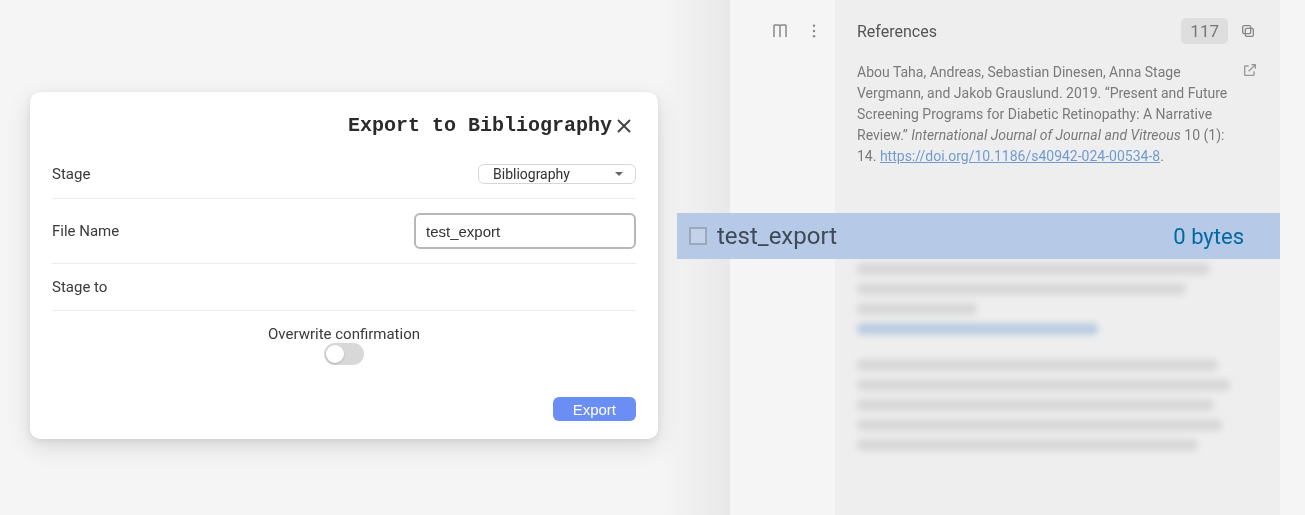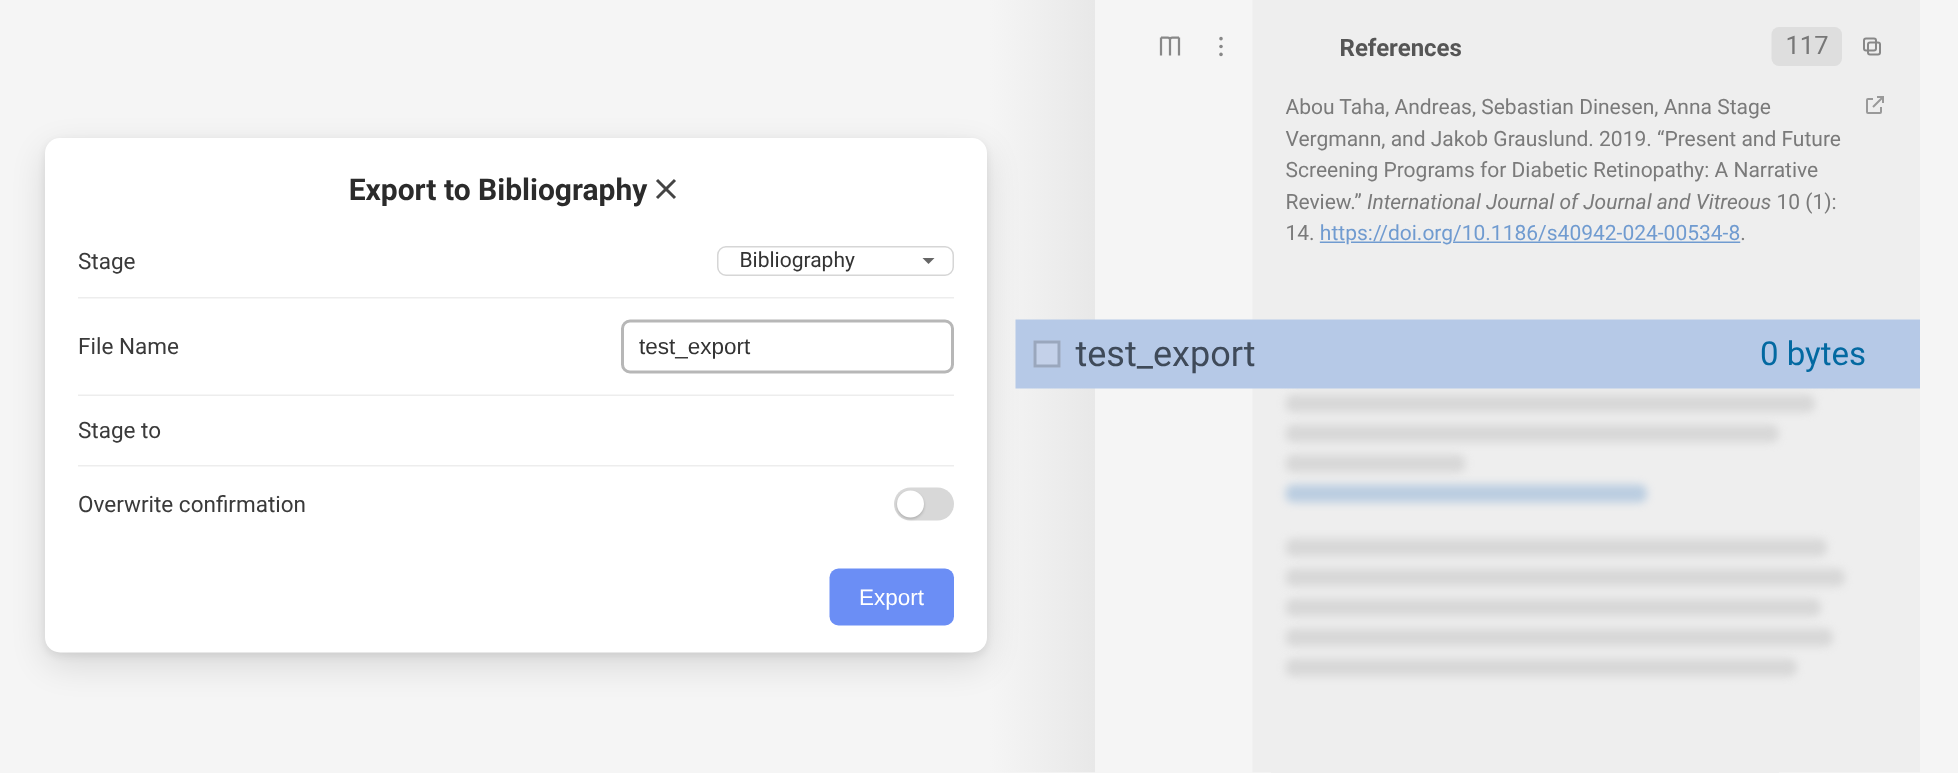--- a/index.html
+++ b/index.html
@@ -22,22 +22,23 @@
       top: 92px;
       width: 628px;
       background: #fff;
       border-radius: 10px;
       box-shadow: 0 8px 24px rgba(0,0,0,0.12), 0 2px 6px rgba(0,0,0,0.08);
       padding: 0;
     }
     .dialog-header {
       display: flex;
       align-items: flex-start;
-      justify-content: center;
+      justify-content: flex-end;
       padding: 22px 22px 12px 22px;
+      font-family: Liberation Mono, monospace;
     }
     .dialog-title {
       font-size: 20px;
       font-weight: 700;
       color: #2b2b2b;
     }
     .close-btn {
       width: 24px;
       height: 24px;
       display: flex;
@@ -140,21 +141,21 @@
     .dialog-footer {
       display: flex;
       justify-content: flex-end;
       padding-top: 18px;
     }
     .primary-btn {
       background: #6b8ef5;
       color: #fff;
       border: none;
       border-radius: 6px;
-      height: 38px;
+      height: 24px;
       padding: 0 20px;
       font-size: 15px;
       font-weight: 500;
       cursor: pointer;
     }
     
     .right-panel {
       position: absolute;
       right: 25px;
       top: 0;
@@ -174,23 +175,22 @@
     }
     .toolbar-icons svg { width: 18px; height: 18px; }
     .panel-header {
       display: flex;
       align-items: center;
       justify-content: space-between;
       margin-bottom: 18px;
     }
     .panel-title {
       font-size: 16px;
-      font-weight: 700;
+      font-weight: 400;
       color: #555;
-      margin-left: 36px;
     }
     .header-actions {
       display: flex;
       align-items: center;
       gap: 10px;
     }
     .count-badge {
       background: #dedede;
       color: #777;
       font-size: 17px;
@@ -303,21 +303,21 @@
 
     <div class="form-row">
       <div class="form-label">File Name</div>
       <input class="text-input" value="test_export" style="">
     </div>
 
     <div class="form-row">
       <div class="form-label">Stage to</div>
     </div>
 
-    <div class="form-row" style="border-bottom:none;">
+    <div class="form-row" style="border-bottom:none;flex-direction:column;">
       <div class="form-label">Overwrite confirmation</div>
       <div class="toggle">
         <div class="toggle-knob"></div>
       </div>
     </div>
 
     <div class="dialog-footer">
       <button class="primary-btn">Export</button>
     </div>
   </div>

